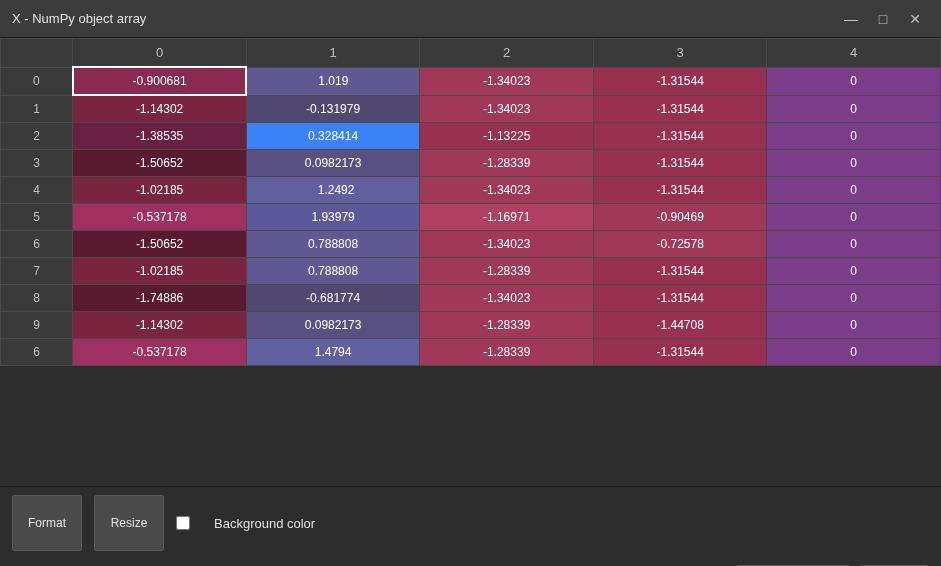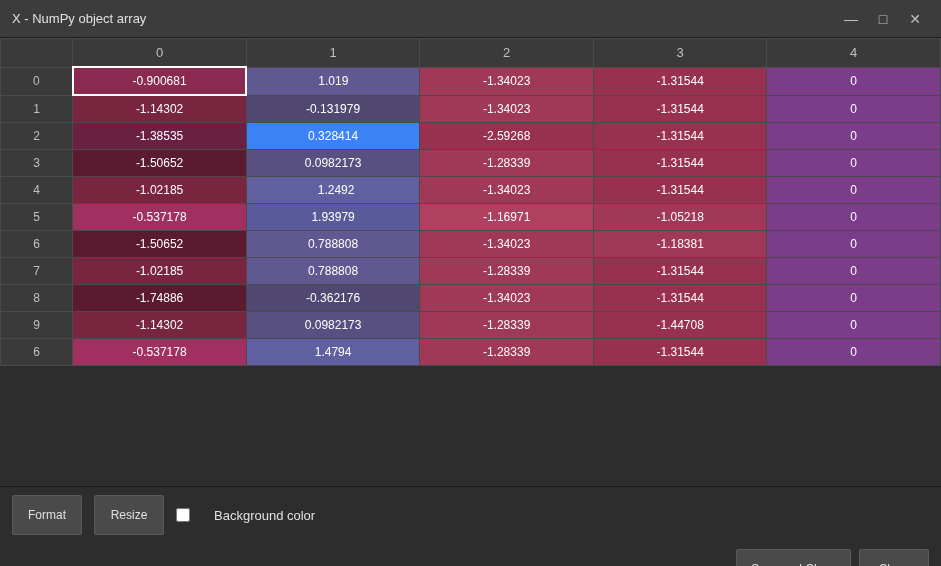--- a/index.html
+++ b/index.html
@@ -152,21 +152,21 @@
       align-items: center;
       justify-content: flex-end;
       padding: 6px 12px;
       gap: 8px;
     }
 
     .footer-btn {
       background: #4a4a4a;
       border: 1px solid #5a5a5a;
       color: #e0e0e0;
-      padding: 12px 14px;
+      padding: 20px 14px;
       cursor: pointer;
       font-size: 12px;
       border-radius: 2px;
       min-width: 70px;
     }
 
     .footer-btn.primary {
       background: #4a4a4a;
     }
 
@@ -228,21 +228,21 @@
               <td style="background-color: rgb(122, 37, 64);">-1.14302</td>
               <td style="background-color: rgb(80, 72, 112);">-0.131979</td>
               <td style="background-color: rgb(160, 56, 88);">-1.34023</td>
               <td style="background-color: rgb(152, 48, 80);">-1.31544</td>
               <td style="background-color: rgb(123, 60, 138);">0</td>
             </tr>
             <tr>
               <td class="row-index">2</td>
               <td style="background-color: rgb(106, 32, 64);">-1.38535</td>
               <td style="background-color: #3b82f6;">0.328414</td>
-              <td style="background-color: rgb(152, 48, 80);">-2.59268</td>
+              <td style="background-color: rgb(152, 48, 80);">-1.13225</td>
               <td style="background-color: rgb(152, 48, 80);">-1.31544</td>
               <td style="background-color: rgb(123, 60, 138);">0</td>
             </tr>
             <tr>
               <td class="row-index">3</td>
               <td style="background-color: rgb(90, 26, 48);">-1.50652</td>
               <td style="background-color: rgb(88, 80, 128);">0.0982173</td>
               <td style="background-color: rgb(160, 56, 88);">-1.28339</td>
               <td style="background-color: rgb(152, 48, 80);">-1.31544</td>
               <td style="background-color: rgb(123, 60, 138);">0</td>
@@ -253,43 +253,43 @@
               <td style="background-color: rgb(96, 96, 160); padding-left: 16px;">1.2492</td>
               <td style="background-color: rgb(160, 56, 88);">-1.34023</td>
               <td style="background-color: rgb(152, 48, 80);">-1.31544</td>
               <td style="background-color: rgb(123, 60, 138);">0</td>
             </tr>
             <tr>
               <td class="row-index">5</td>
               <td style="background-color: rgb(160, 48, 96);">-0.537178</td>
               <td style="background-color: rgb(90, 90, 154);">1.93979</td>
               <td style="background-color: rgb(176, 64, 96);">-1.16971</td>
-              <td style="background-color: rgb(160, 56, 88);">-1.05218</td>
+              <td style="background-color: rgb(160, 56, 88);">-0.90469</td>
               <td style="background-color: rgb(123, 60, 138);">0</td>
             </tr>
             <tr>
               <td class="row-index">6</td>
               <td style="background-color: rgb(90, 26, 48);">-1.50652</td>
               <td style="background-color: rgb(96, 88, 144);">0.788808</td>
               <td style="background-color: rgb(160, 56, 88);">-1.34023</td>
-              <td style="background-color: rgb(160, 56, 88);">-1.18381</td>
+              <td style="background-color: rgb(160, 56, 88);">-0.72578</td>
               <td style="background-color: rgb(123, 60, 138);">0</td>
             </tr>
             <tr>
               <td class="row-index">7</td>
               <td style="background-color: rgb(122, 37, 64);">-1.02185</td>
               <td style="background-color: rgb(96, 88, 144);">0.788808</td>
               <td style="background-color: rgb(160, 56, 88);">-1.28339</td>
               <td style="background-color: rgb(152, 48, 80);">-1.31544</td>
               <td style="background-color: rgb(123, 60, 138);">0</td>
             </tr>
             <tr>
               <td class="row-index">8</td>
               <td style="background-color: rgb(90, 26, 48); margin-top: 37px;">-1.74886</td>
-              <td style="background-color: rgb(80, 72, 112);">-0.362176</td>
+              <td style="background-color: rgb(80, 72, 112);">-0.681774</td>
               <td style="background-color: rgb(160, 56, 88);">-1.34023</td>
               <td style="background-color: rgb(152, 48, 80);">-1.31544</td>
               <td style="background-color: rgb(123, 60, 138);">0</td>
             </tr>
             <tr>
               <td class="row-index">9</td>
               <td style="background-color: rgb(122, 37, 64);">-1.14302</td>
               <td style="background-color: rgb(88, 80, 128);">0.0982173</td>
               <td style="background-color: rgb(160, 56, 88);">-1.28339</td>
               <td style="background-color: rgb(152, 48, 80);">-1.44708</td>

